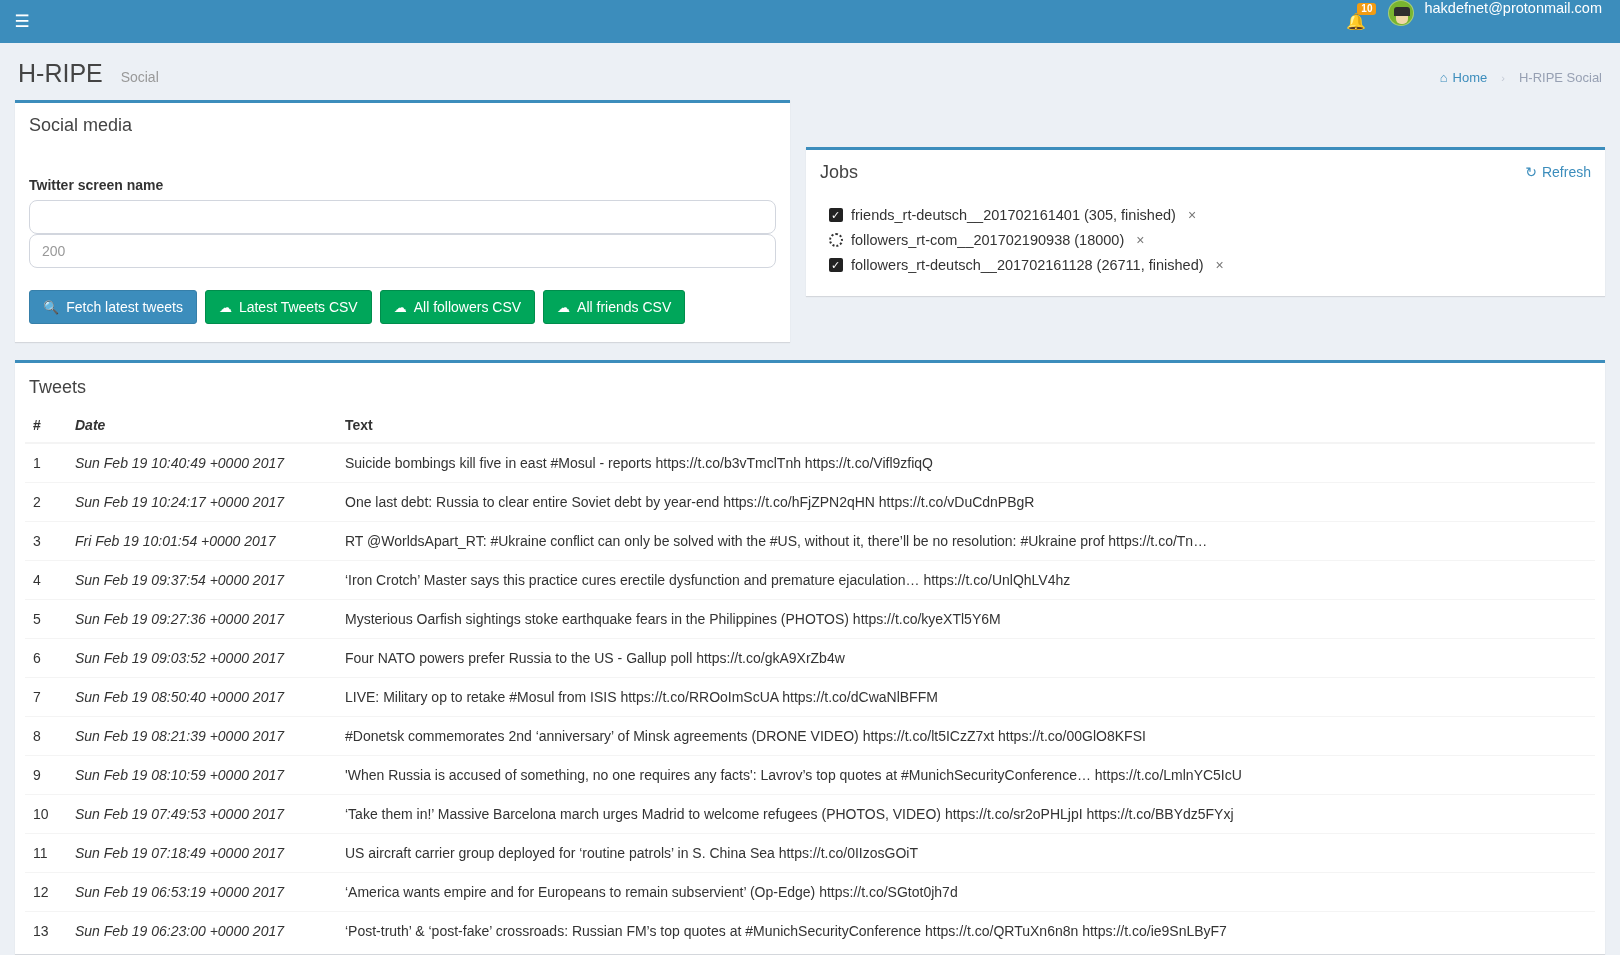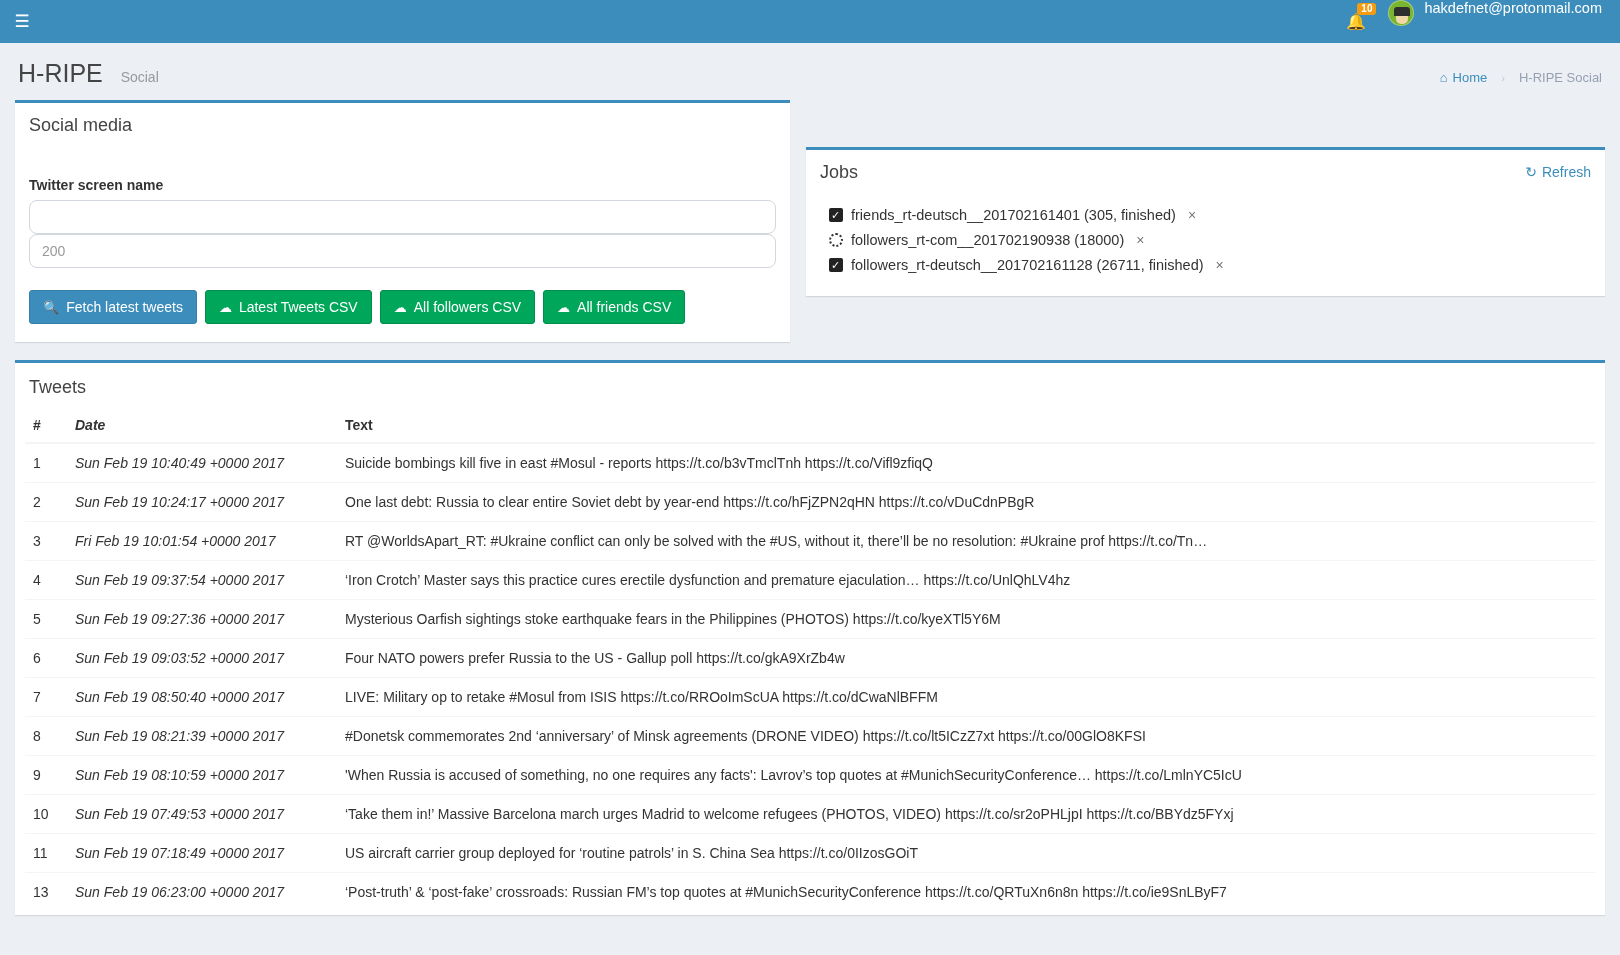--- a/index.html
+++ b/index.html
@@ -417,20 +417,25 @@
               <td class="col-num idx">10</td>
               <td class="col-date">Sun Feb 19 07:49:53 +0000 2017</td>
               <td>‘Take them in!’ Massive Barcelona march urges Madrid to welcome refugees (PHOTOS, VIDEO) https://t.co/sr2oPHLjpI https://t.co/BBYdz5FYxj</td>
             </tr>
             <tr>
               <td class="col-num idx">11</td>
               <td class="col-date">Sun Feb 19 07:18:49 +0000 2017</td>
               <td>US aircraft carrier group deployed for ‘routine patrols’ in S. China Sea https://t.co/0IIzosGOiT</td>
             </tr>
             <tr>
+              <td class="col-num idx">12</td>
+              <td class="col-date">Sun Feb 19 06:53:19 +0000 2017</td>
+              <td>‘America wants empire and for Europeans to remain subservient’ (Op-Edge) https://t.co/SGtot0jh7d</td>
+            </tr>
+            <tr>
               <td class="col-num idx">13</td>
               <td class="col-date">Sun Feb 19 06:23:00 +0000 2017</td>
               <td>‘Post-truth’ &amp; ‘post-fake’ crossroads: Russian FM’s top quotes at #MunichSecurityConference https://t.co/QRTuXn6n8n https://t.co/ie9SnLByF7</td>
             </tr>
           </tbody>
       </table>
     </div>
   </div>
 </div>
 

